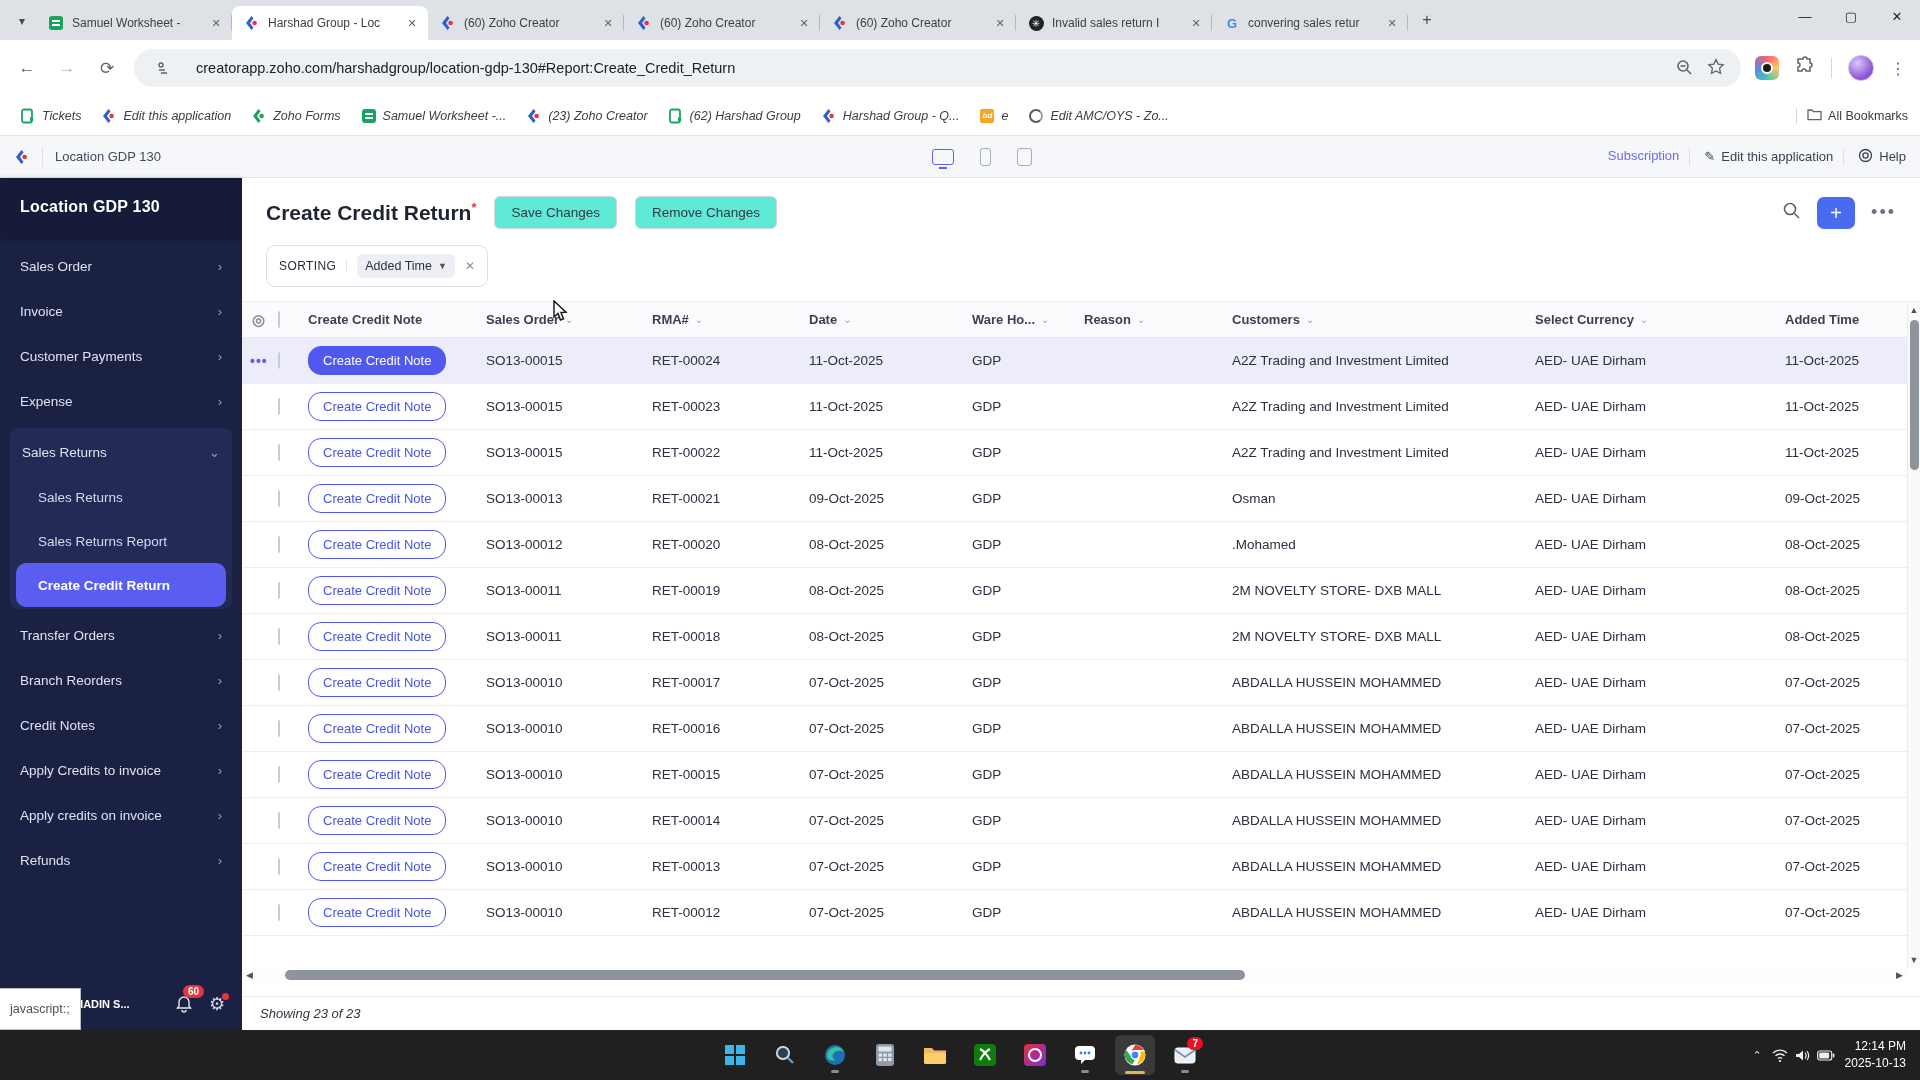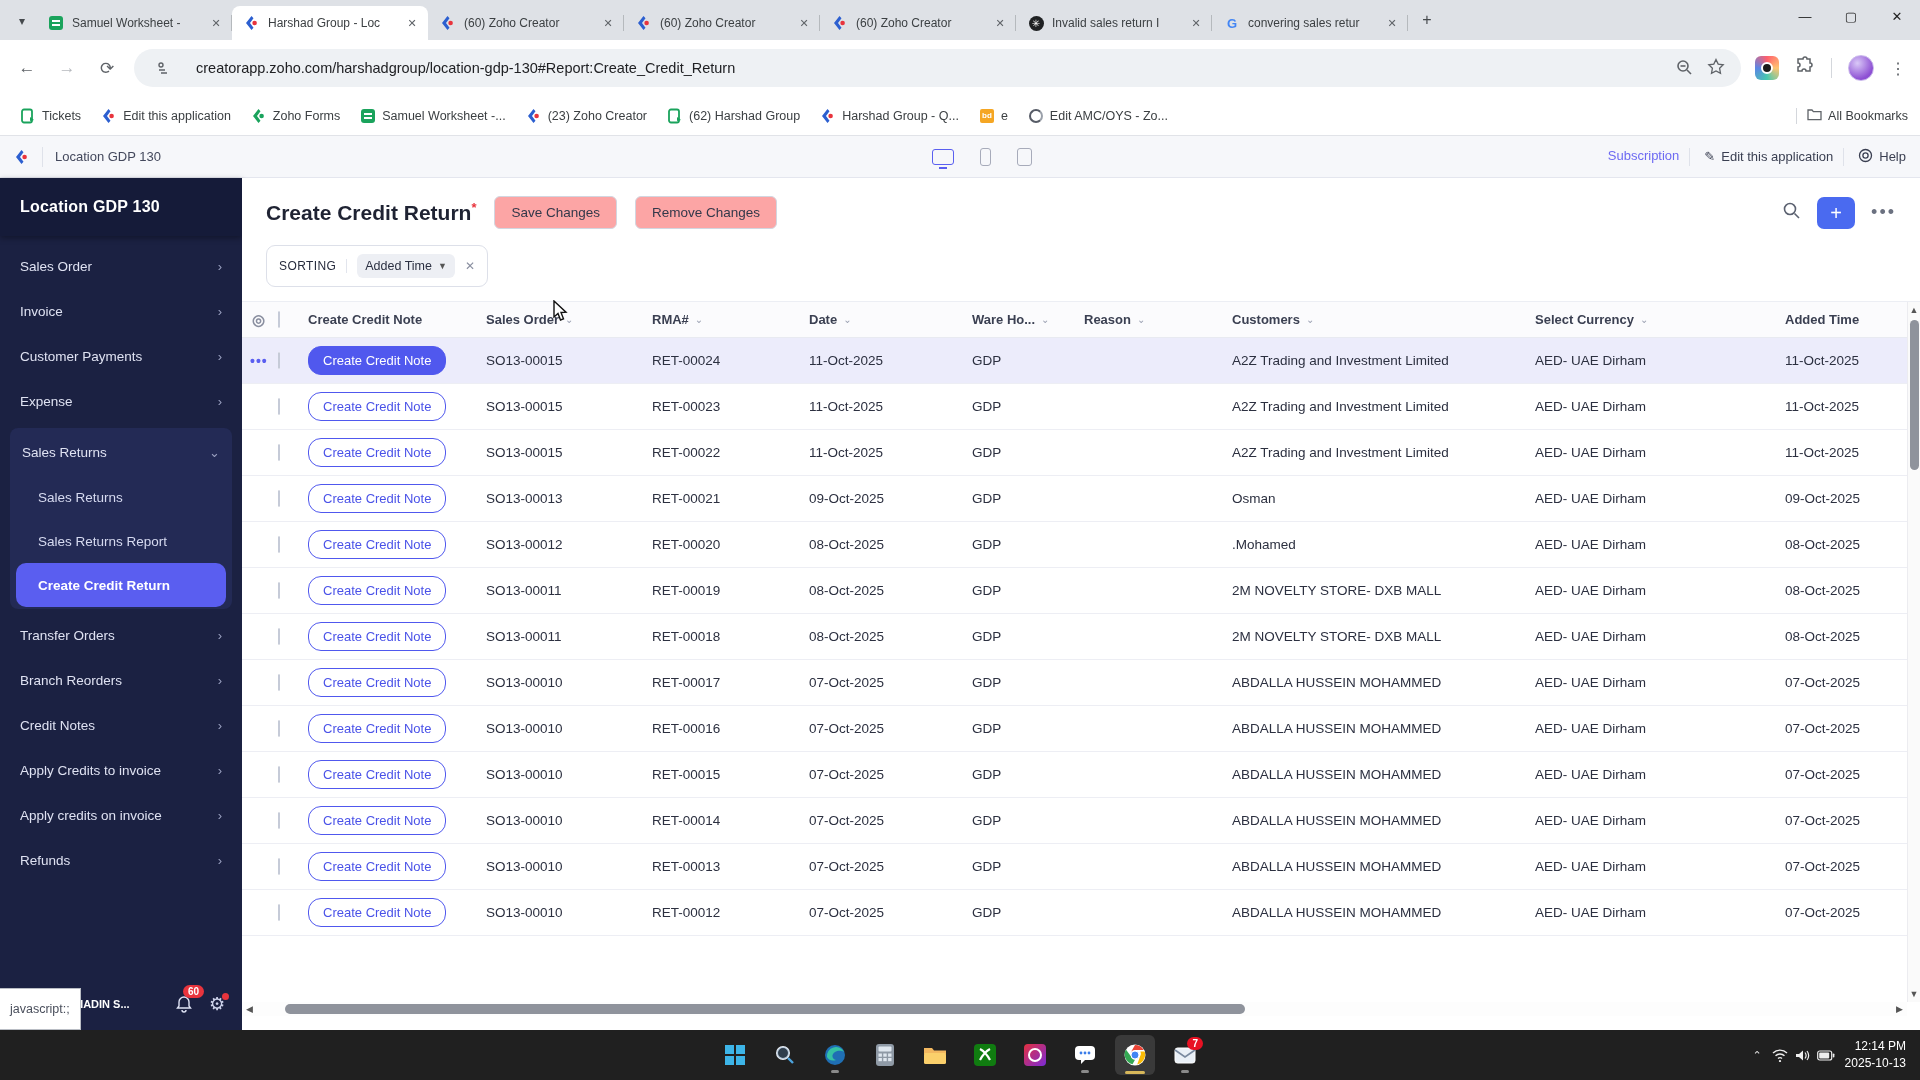--- a/index.html
+++ b/index.html
@@ -65,21 +65,21 @@
   .sb-user { font-size:11px; font-weight:bold; color:#fff; flex:1; white-space:nowrap; overflow:hidden;}
   .sb-bell { position:relative; width:24px; height:24px; display:flex;align-items:center;justify-content:center;}
   .sb-badge { position:absolute; top:-7px; right:-8px; background:#e8343d; color:#fff; border-radius:9px; font-size:10px; padding:1px 5px; font-weight:bold;}
   .sb-gear { width:22px;height:22px; color:#cdd2ea; font-size:18px; position:relative; display:flex;align-items:center;justify-content:center;}
   .sb-gear i{position:absolute;top:0;right:-1px;width:7px;height:7px;background:#e8343d;border-radius:50%;}
 
   .main { flex:1; min-width:0; display:flex; flex-direction:column; background:#fff; position:relative;}
   .m-head { display:flex; align-items:center; gap:18px; padding:18px 24px 10px 24px; }
   .m-title { font-size:21px; font-weight:bold; color:#1f2333; }
   .m-title sup { color:#e8343d; font-size:13px; }
-  .btn { background:#fca5a5; border:1px solid #d2d6e0; border-radius:6px; padding:8px 16px; font-size:13.5px; color:#33384a; font-family:inherit;}
+  .btn { background:#5eead4; border:1px solid #d2d6e0; border-radius:6px; padding:8px 16px; font-size:13.5px; color:#33384a; font-family:inherit;}
   .m-head-right { margin-left:auto; display:flex; align-items:center; gap:16px; }
   .plus-btn { width:38px; height:32px; background:#4a6af0; border:none; border-radius:7px; color:#fff; font-size:20px; line-height:1; display:flex;align-items:center;justify-content:center;}
   .kebab { color:#6b7180; font-size:18px; letter-spacing:2px; }
   .search-ic { color:#5b6170; }
 
   .sort-row { padding:6px 24px 14px; }
   .sort-chip { display:inline-flex; align-items:center; gap:10px; border:1px solid #dde0e9; border-radius:9px; padding:8px 12px; }
   .sort-label { font-size:12px; color:#262b3d; letter-spacing:.4px; padding-right:10px; border-right:1px solid #e2e5ed;}
   .sort-val { background:#edeff4; border-radius:6px; padding:5px 8px; font-size:12.5px; color:#2b3042; display:flex; align-items:center; gap:6px;}
   .sort-val .dd { font-size:9px; color:#555; }
@@ -252,21 +252,21 @@
             <path d="M8 3 a2 2 0 0 1 4 0 h3 v4 a2 2 0 0 1 0 4 v4 h-4 a2 2 0 0 0 -4 0 H3 v-4 a2 2 0 0 0 0 -4 V3z" fill="none" stroke="#5f6368" stroke-width="1.5"></path>
           </svg>
       </span>
       <span class="vsep"></span>
       <span class="avatar-chip"></span>
       <span style="font-size:16px;">⋮</span>
     </div>
   </div>
 
   <div class="bookmarks">
-    <div id="bmlist" style="display:flex;align-items:center;gap:4px;">
+    <div id="bmlist" style="display:flex;align-items:center;gap:4px;font-style:italic;">
         <div class="bm">
           <span class="fav">
             <svg viewBox="0 0 16 16">
               <rect x="2" y="1.5" width="10" height="13" rx="2" fill="none" stroke="#1aa35c" stroke-width="1.8"></rect>
               <path d="M10 9 l4 3 -4 1z" fill="#1aa35c"></path>
             </svg>
           </span>
           <span>Tickets</span>
         </div>
         <div class="bm">
@@ -686,20 +686,21 @@
           <span class="vthumb"></span>
           <span class="arr down">▼</span>
         </div>
         <div class="hscroll">
           <span class="arr">◀</span>
           <span class="hthumb"></span>
           <span class="arr" style="margin-left:auto">▶</span>
         </div>
       </div>
 
+      <div class="m-footer">Showing 23 of 23</div>
 
       <svg class="cursor" width="20" height="22" viewBox="0 0 20 22">
         <path d="M4 1 L4 17 L8 13.5 L10.5 20 L13.5 18.8 L11 12.5 L16 12.2 Z" fill="#fff" stroke="#111" stroke-width="1.4"></path>
       </svg>
     </div>
 
     <div class="status-tip">javascript:;</div>
   </div>
 
   <div class="taskbar">

